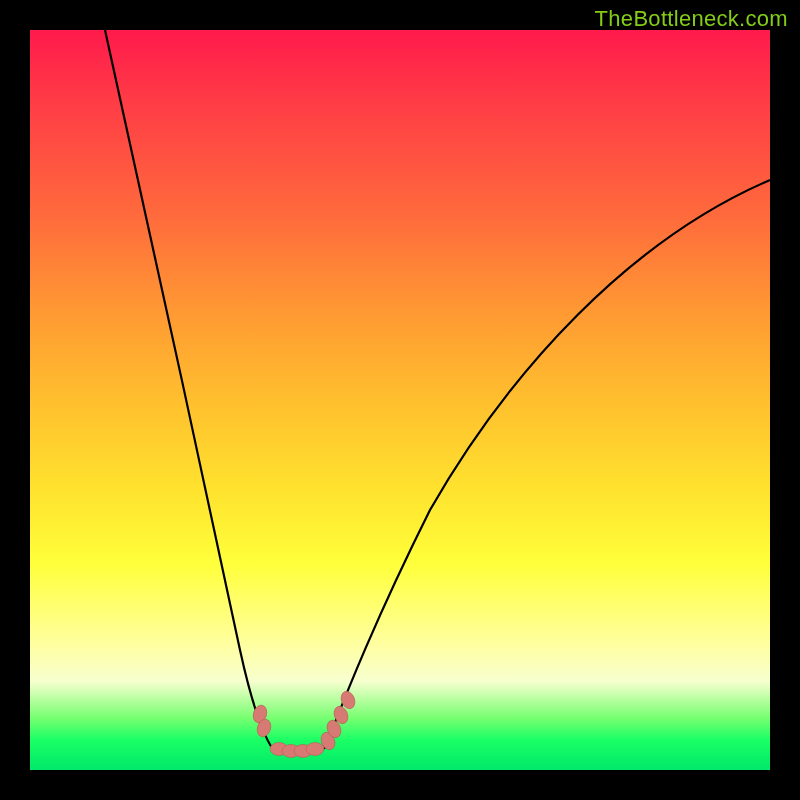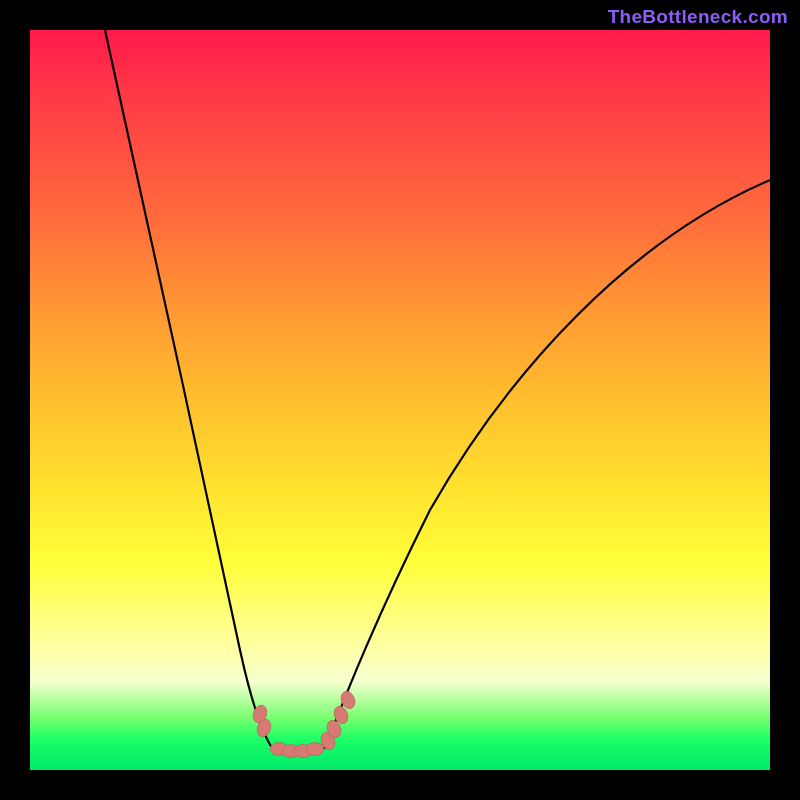--- a/index.html
+++ b/index.html
@@ -41,24 +41,24 @@
       #f7ffcf 88%,
       #76ff70 93%,
       #19ff65 96%,
       #00e86a 100%
     );
   }
   .watermark {
     position: absolute;
     top: 6px;
     right: 12px;
-    color: #8b5cf6;
-    font-size: 19px;
+    color: #84cc16;
+    font-size: 22px;
     letter-spacing: 0.3px;
-    font-weight: 700;
+    font-weight: 400;
   }
   svg.curves {
     position: absolute;
     inset: 0;
   }
   .curve {
     fill: none;
     stroke: #000;
     stroke-width: 2.2;
   }

